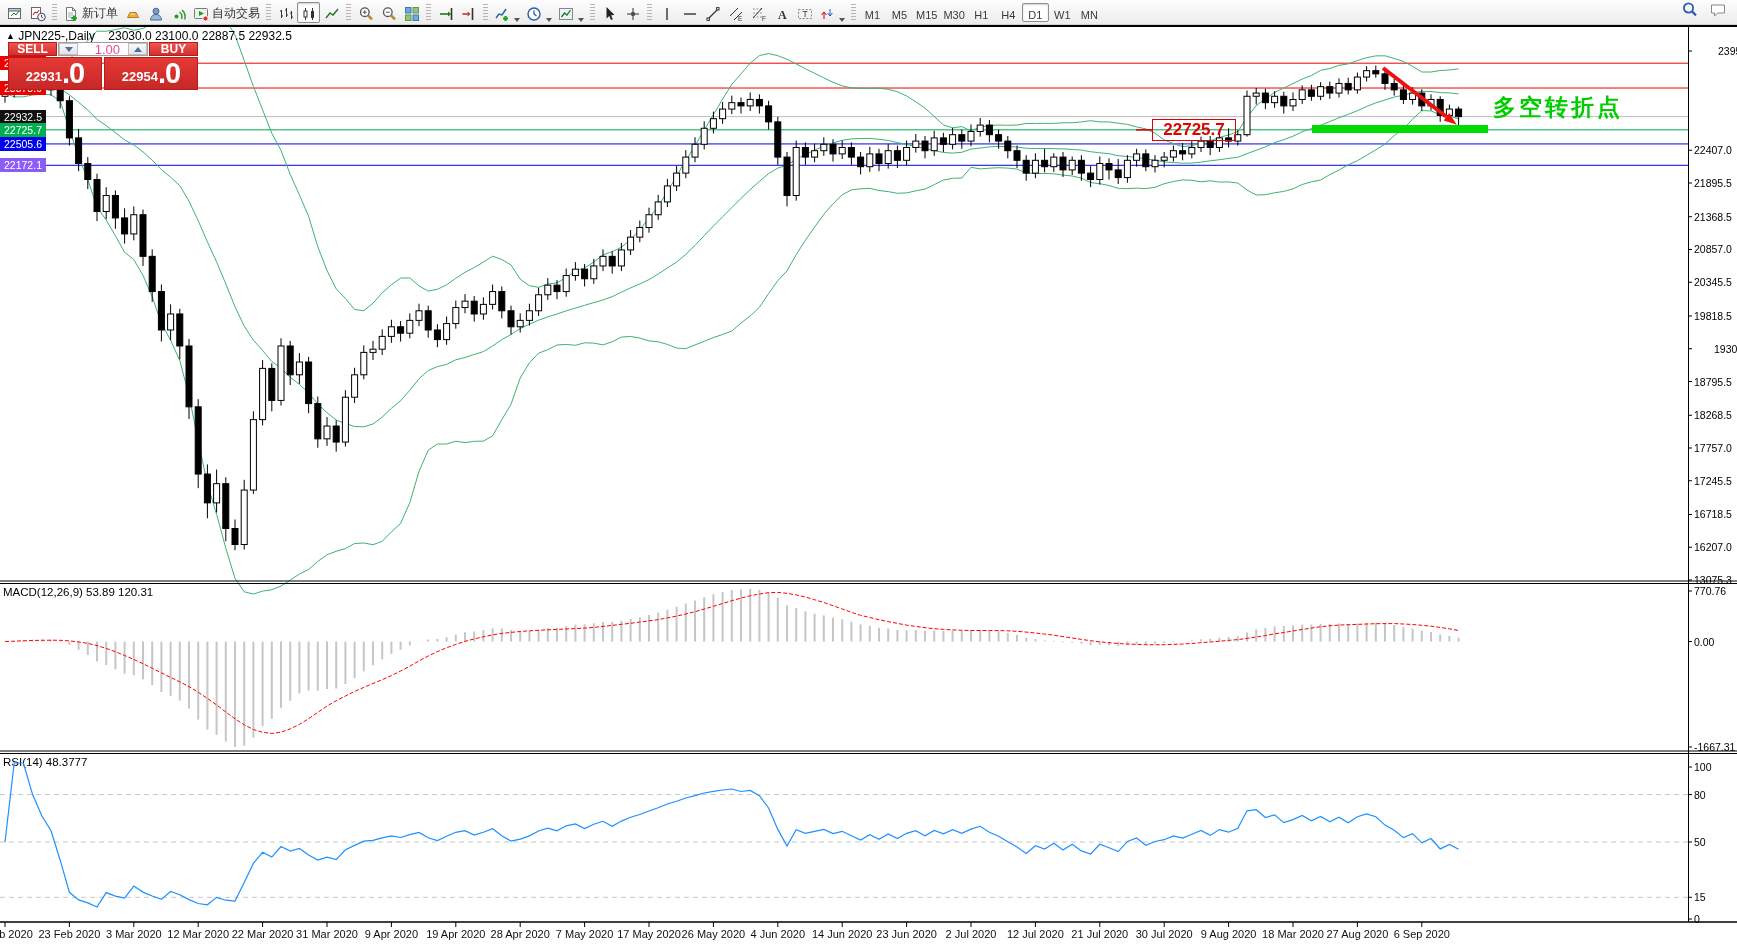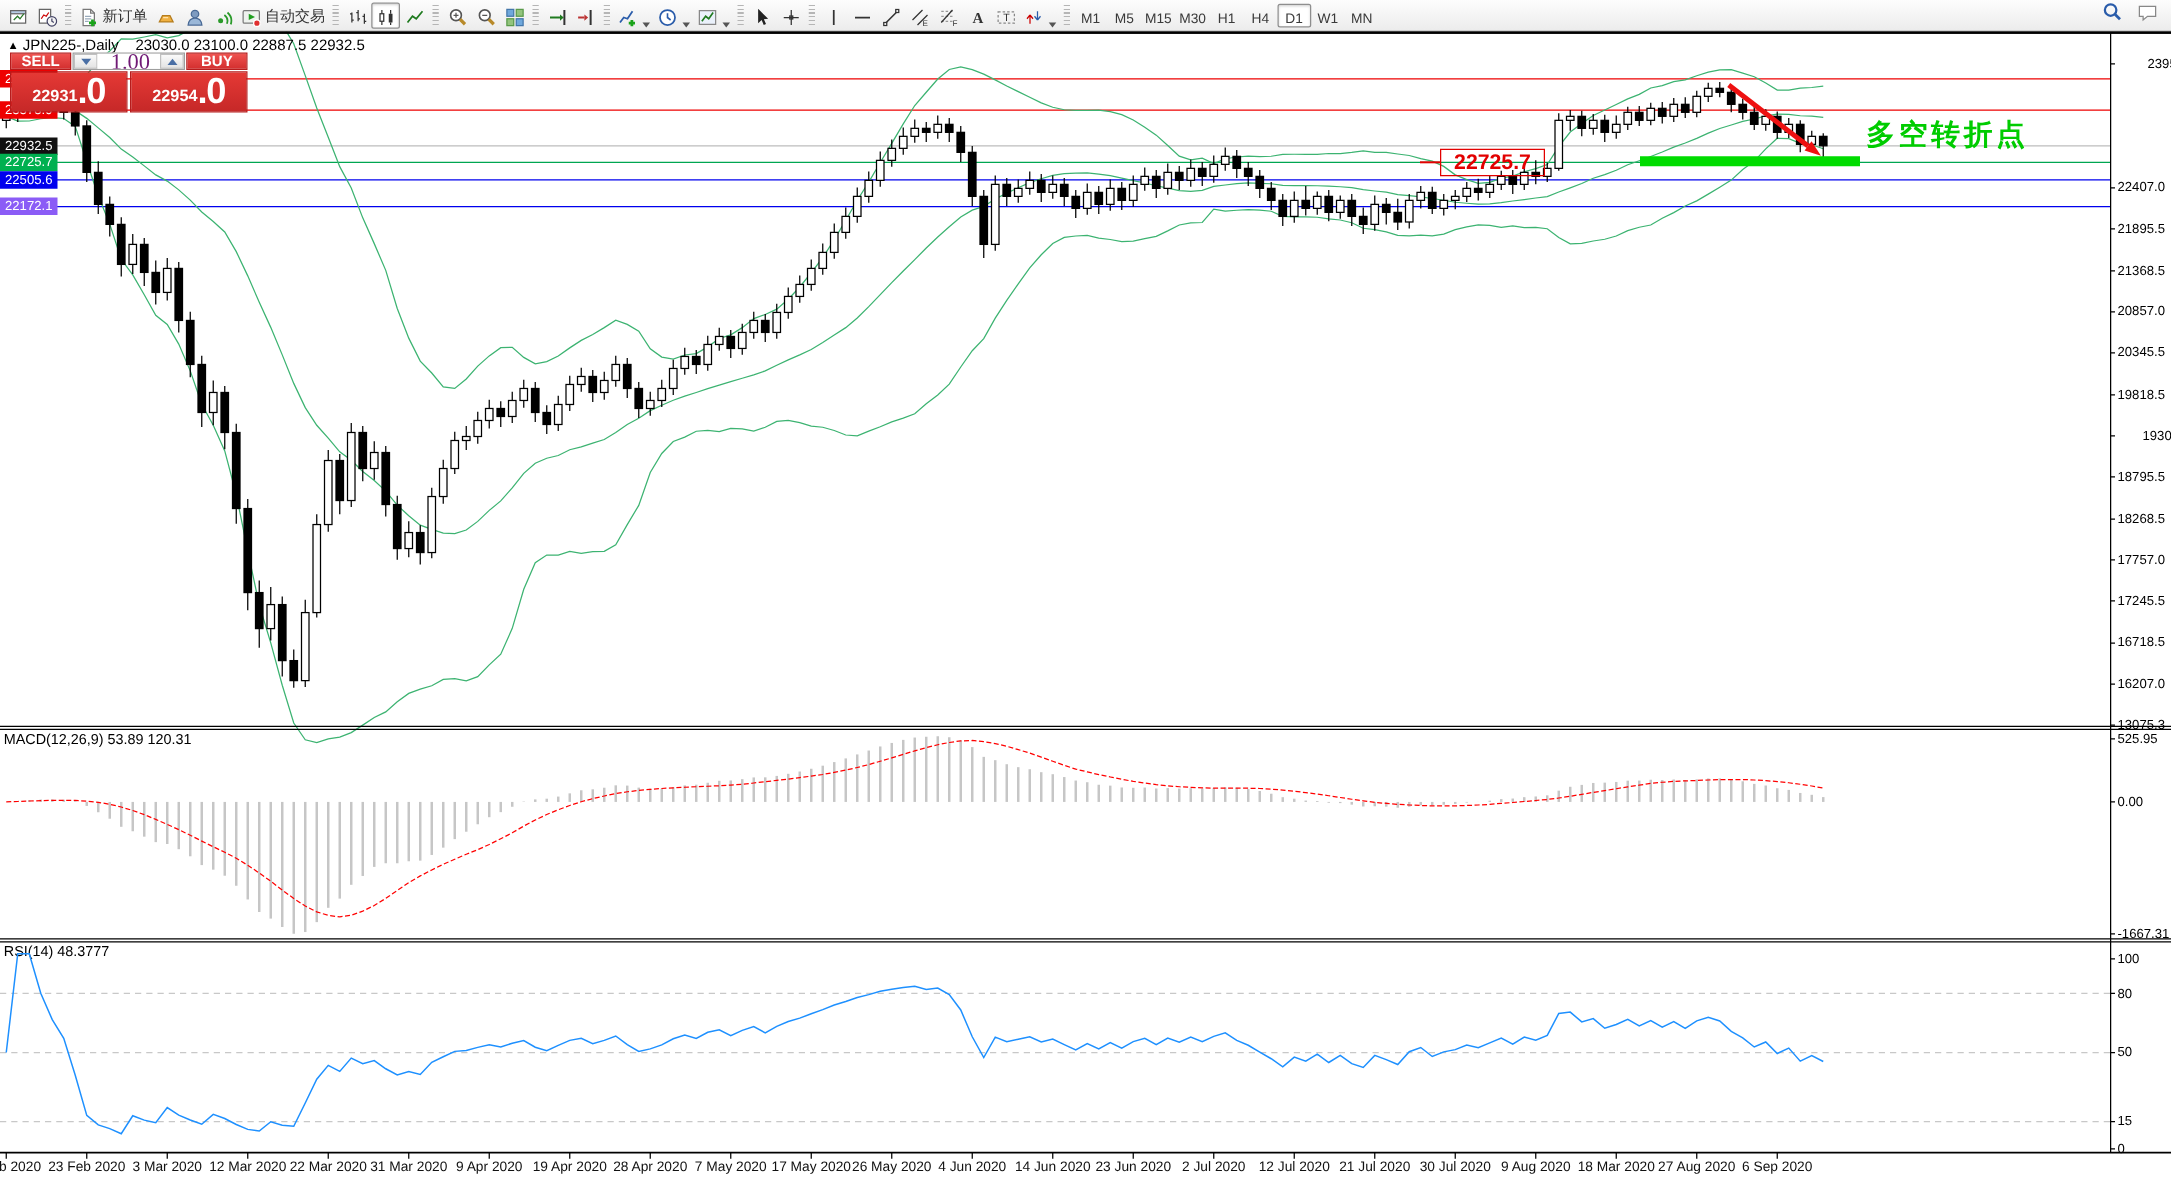--- a/index.html
+++ b/index.html
@@ -39,22 +39,22 @@
   
   #trade-panel{position:absolute;left:8px;top:42px;width:190px;z-index:6;font-family:"Liberation Sans",sans-serif;}
   .tp-row1{display:flex;height:14px;}
   .tp-btn{background:linear-gradient(#ef5350,#d32f2f);border:1px solid #b71c1c;color:#fff;
     font-size:12px;font-weight:bold;width:54px;display:flex;align-items:center;justify-content:center;}
   .tp-vol{flex:1;display:flex;border:1px solid #9e9e9e;background:#fff;margin:0 1px;}
   .tp-sp{width:17px;background:linear-gradient(#fafafa,#e4e4e4);border:1px solid #c0c0c0;
     display:flex;align-items:center;justify-content:center;}
   .tri-dn{width:0;height:0;border-left:4px solid transparent;border-right:4px solid transparent;border-top:5px solid #4a6fa5;}
   .tri-up{width:0;height:0;border-left:4px solid transparent;border-right:4px solid transparent;border-bottom:5px solid #4a6fa5;}
-  #vol-input{flex:1;border:0;outline:0;font-size:18px;text-align:right;padding-right:8px;width:40px;
-    font-family:Liberation Serif, serif;color:#701a75;}
+  #vol-input{flex:1;border:0;outline:0;font-size:13px;text-align:right;padding-right:8px;width:40px;
+    font-family:Liberation Sans, sans-serif;color:#ec4899;}
   .tp-row2{display:flex;margin-top:1px;height:33px;}
   .tp-price{background:linear-gradient(#e53935,#c62828);border:1px solid #b71c1c;color:#fff;flex:1;
     display:flex;align-items:flex-end;justify-content:center;padding-bottom:1px;}
   .tp-price:first-child{margin-right:2px;}
   .p-int{font-size:13px;font-weight:bold;line-height:22px;}
   .p-big{font-size:29px;font-weight:bold;line-height:29px;letter-spacing:-1px;}
 
   
   #price-tag{position:absolute;z-index:3;border:1px solid #e20000;color:#e20000;
     font-size:17px;font-weight:bold;text-align:center;line-height:20px;background:rgba(255,255,255,.0);}
@@ -857,21 +857,21 @@
     <div class="axis-lab" style="left: 1694px; top: 480.75px;">17245.5</div>
     <div class="axis-lab" style="left: 1694px; top: 514.495px;">16718.5</div>
     <div class="axis-lab" style="left: 1694px; top: 547.248px;">16207.0</div>
     <div class="axis-lab" style="left: 1694px; top: 580px;">13075.3</div>
     <div class="badge" style="left: 0px; top: 63.1981px; background: rgb(238, 0, 0);">23766.5</div>
     <div class="badge" style="left: 0px; top: 88.0169px; background: rgb(238, 0, 0);">23378.9</div>
     <div class="badge" style="left: 0px; top: 116.601px; background: rgb(17, 17, 17);">22932.5</div>
     <div class="badge" style="left: 0px; top: 129.843px; background: rgb(0, 176, 80);">22725.7</div>
     <div class="badge" style="left: 0px; top: 143.936px; background: rgb(0, 0, 238);">22505.6</div>
     <div class="badge" style="left: 0px; top: 165.291px; background: #8b5cf6;">22172.1</div>
-    <div class="axis-lab" style="left: 1694px; top: 591px;">525.95</div>
+    <div class="axis-lab" style="left: 1694px; top: 591px;">770.76</div>
     <div class="axis-lab" style="left: 1694px; top: 641.546px;">0.00</div>
     <div class="axis-lab" style="left: 1694px; top: 747px;">-1667.31</div>
     <div class="axis-lab" style="left: 1694px; top: 767px;">100</div>
     <div class="axis-lab" style="left: 1694px; top: 794.6px;">80</div>
     <div class="axis-lab" style="left: 1694px; top: 842px;">50</div>
     <div class="axis-lab" style="left: 1694px; top: 897.3px;">15</div>
     <div class="axis-lab" style="left: 1694px; top: 919px;">0</div>
     <div class="datelab" style="left: 5px; top: 928px;">3 Feb 2020</div>
     <div class="datelab" style="left: 69.4px; top: 928px;">23 Feb 2020</div>
     <div class="datelab" style="left: 133.8px; top: 928px;">3 Mar 2020</div>

